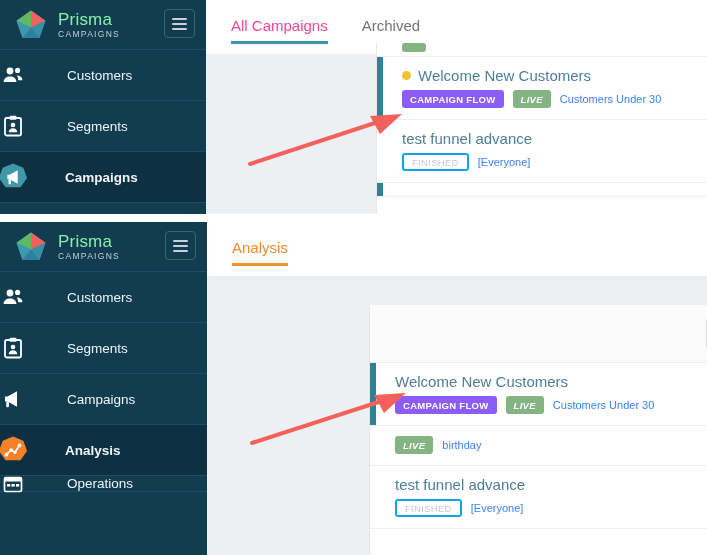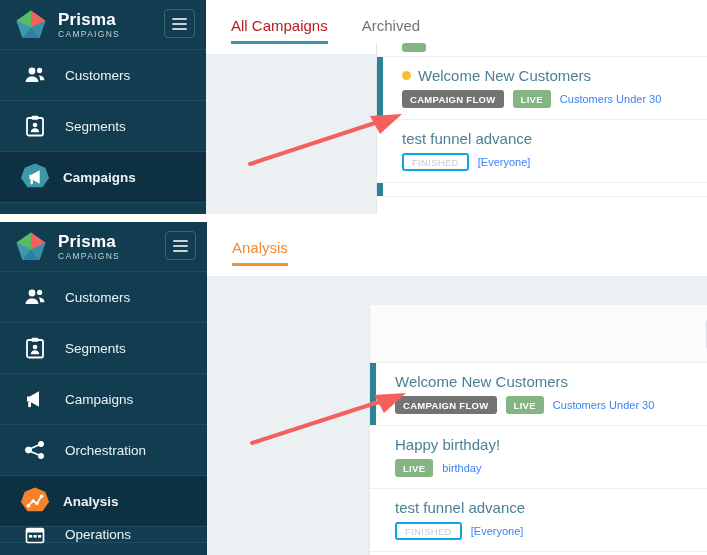--- a/index.html
+++ b/index.html
@@ -29,44 +29,44 @@
   .brand {
     position: relative;
     height: 50px;
     display: flex; align-items: center;
     padding-left: 14px;
     border-bottom: 1px solid #1d4d62;
   }
   .brand-logo { width: 34px; height: 34px; flex: 0 0 34px; }
   .brand-text { margin-left: 10px; line-height: 1; }
   .brand-name {
-    font-size: 17px; font-weight: bold; color:#ffffff;
+    font-size: 17px; font-weight: normal; color:#86efac;
     letter-spacing: .2px;
   }
   .brand-sub {
     font-size: 8.5px; color:#c3d0d7; letter-spacing: 1.3px;
     margin-top: 2px;
   }
   .hamburger {
     position: absolute; right: 11px; top: 9px;
     width: 31px; height: 29px;
     border: 1px solid #3a6478; border-radius: 4px;
     display: flex; flex-direction: column; justify-content: center;
     align-items: center; gap: 3px;
   }
   .hamburger i { display:block; width: 15px; height: 2px; background: #c6d2d8; border-radius:1px; }
 
   .nav-item {
     position: relative;
     height: 51px;
     display: flex; align-items: center;
-    padding-left: 22px;
     border-bottom: 1px solid #1d4d62;
     color: #eef3f5;
     font-size: 13.5px;
+    gap: 24px;
   }
   .nav-item .ico {
     width: 26px; height: 26px; flex: 0 0 26px;
     display: flex; align-items: center; justify-content: center;
     margin-right: 17px;
   }
   .nav-item .lbl { white-space: nowrap; }
   .nav-item.active { background: #0d3042; }
   .nav-item.active .lbl { font-weight: bold; }
   .nav-item .badge-ico {
@@ -87,21 +87,21 @@
     padding-left: 25px;
     gap: 34px;
     border-bottom: 1px solid #e9ecee;
   }
   .tab {
     position: relative;
     font-size: 15px;
     color: #737373;
     padding-bottom: 4px;
   }
-  .tab.active-teal { color: #b91c1c; }
+  .tab.active-teal { color: #ec4899; }
   .tab.active-teal::after {
     content:""; position:absolute; left:0; right:0; bottom:-6px;
     height: 3px; background:#3d94a8;
   }
   .tab.active-orange { color: #f08a34; }
   .tab.active-orange::after {
     content:""; position:absolute; left:0; right:0; bottom:-6px;
     height: 3px; background:#f0922f;
   }
 
@@ -180,22 +180,22 @@
   }
   .row-meta { display:flex; align-items:center; gap:9px; }
   .chip {
     display:inline-flex; align-items:center; justify-content:center;
     height: 18px; padding: 0 8px;
     border-radius: 3px;
     font-size: 9.5px; letter-spacing: .3px;
     font-weight: bold;
     color:#ffffff;
   }
-  .chip.flow  { background: #737373; }
-  .chip.live  { background: #84b482; }
+  .chip.flow  { background: #8b5cf6; }
+  .chip.live  { background: #84b482; font-style: italic; }
   .chip.finished {
     background: #ffffff; color:#c6cbcf;
     border: 2px solid #0ea5e9; font-weight:normal;
   }
   .row-seg { font-size: 11px; color: #3b82f6; }
 
   .row-partial {
     position:relative;
     padding: 0 16px 9px 25px;
     border-bottom: 1px solid #edeff1;
@@ -373,32 +373,20 @@
       <div class="nav-item">
         <span class="ico">
           <svg width="22" height="20" viewBox="0 0 22 20" fill="#ffffff">
             <path d="M3 7.5v5h2.6L15 17.8V2.2L5.6 7.5z"></path>
             <rect x="4.2" y="12.2" width="2.8" height="6" rx="1.3"></rect>
           </svg>
         </span>
         <span class="lbl">Campaigns</span>
       </div>
 
-      <div class="nav-item">
-        <span class="ico">
-          <svg width="22" height="20" viewBox="0 0 22 20" fill="#ffffff" stroke="#ffffff">
-            <circle cx="4.5" cy="10" r="3"></circle>
-            <circle cx="17" cy="4" r="2.6"></circle>
-            <circle cx="17" cy="16" r="2.6"></circle>
-            <line x1="5.5" y1="9" x2="16" y2="4.6" stroke-width="1.6"></line>
-            <line x1="5.5" y1="11" x2="16" y2="15.4" stroke-width="1.6"></line>
-          </svg>
-        </span>
-        <span class="lbl">Orchestration</span>
-      </div>
 
       <div class="nav-item active">
         <span class="badge-ico">
           <svg width="32" height="32" viewBox="0 0 32 32">
             <polygon points="16,1.5 27,6 31,17 24,27 8,27 1,17 5,6" fill="#f58228"></polygon>
             <polyline points="9,21 14,16 18,18.5 23,11" fill="none" stroke="#ffffff" stroke-width="1.7"></polyline>
             <circle cx="9" cy="21" r="2" fill="#ffffff"></circle>
             <circle cx="14" cy="16" r="1.9" fill="#ffffff"></circle>
             <circle cx="18" cy="18.5" r="1.9" fill="#ffffff"></circle>
             <circle cx="23" cy="11" r="2" fill="#ffffff"></circle>
@@ -442,23 +430,20 @@
               <span>Welcome New Customers</span>
             </div>
             <div class="row-meta">
               <span class="chip flow">CAMPAIGN FLOW</span>
               <span class="chip live">LIVE</span>
               <span class="row-seg">Customers Under 30</span>
             </div>
           </div>
 
           <div class="row">
-            <div class="row-title">
-              <span>Happy birthday!</span>
-            </div>
             <div class="row-meta">
               <span class="chip live">LIVE</span>
               <span class="row-seg">birthday</span>
             </div>
           </div>
 
           <div class="row">
             <div class="row-title">
               <span>test funnel advance</span>
             </div>

